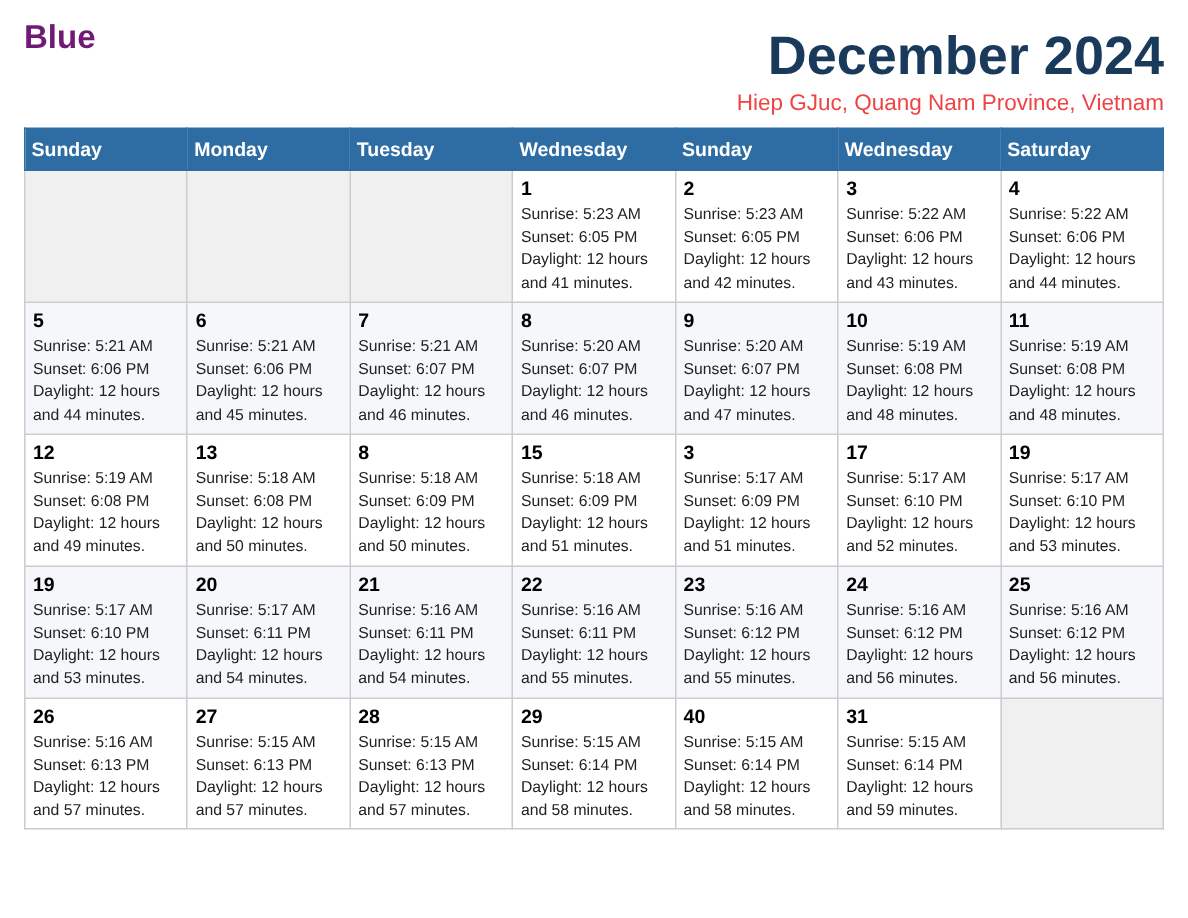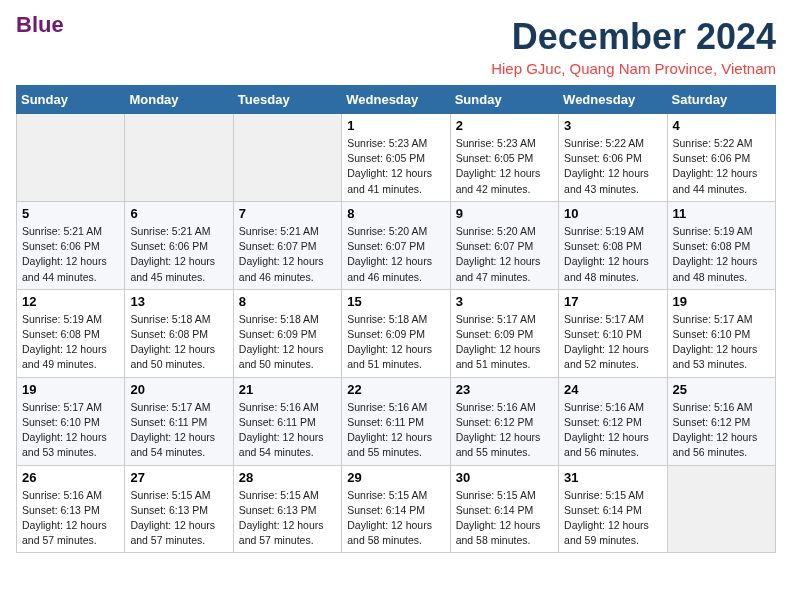--- a/index.html
+++ b/index.html
@@ -310,21 +310,21 @@
 and 57 minutes.</div>
         </td>
         <td>
           <div class="day-num">29</div>
           <div class="day-info" style="white-space: pre-line;">Sunrise: 5:15 AM
 Sunset: 6:14 PM
 Daylight: 12 hours
 and 58 minutes.</div>
         </td>
         <td>
-          <div class="day-num">30</div>
+          <div class="day-num">40</div>
           <div class="day-info" style="white-space: pre-line;">Sunrise: 5:15 AM
 Sunset: 6:14 PM
 Daylight: 12 hours
 and 58 minutes.</div>
         </td>
         <td>
           <div class="day-num">31</div>
           <div class="day-info" style="white-space: pre-line;">Sunrise: 5:15 AM
 Sunset: 6:14 PM
 Daylight: 12 hours

